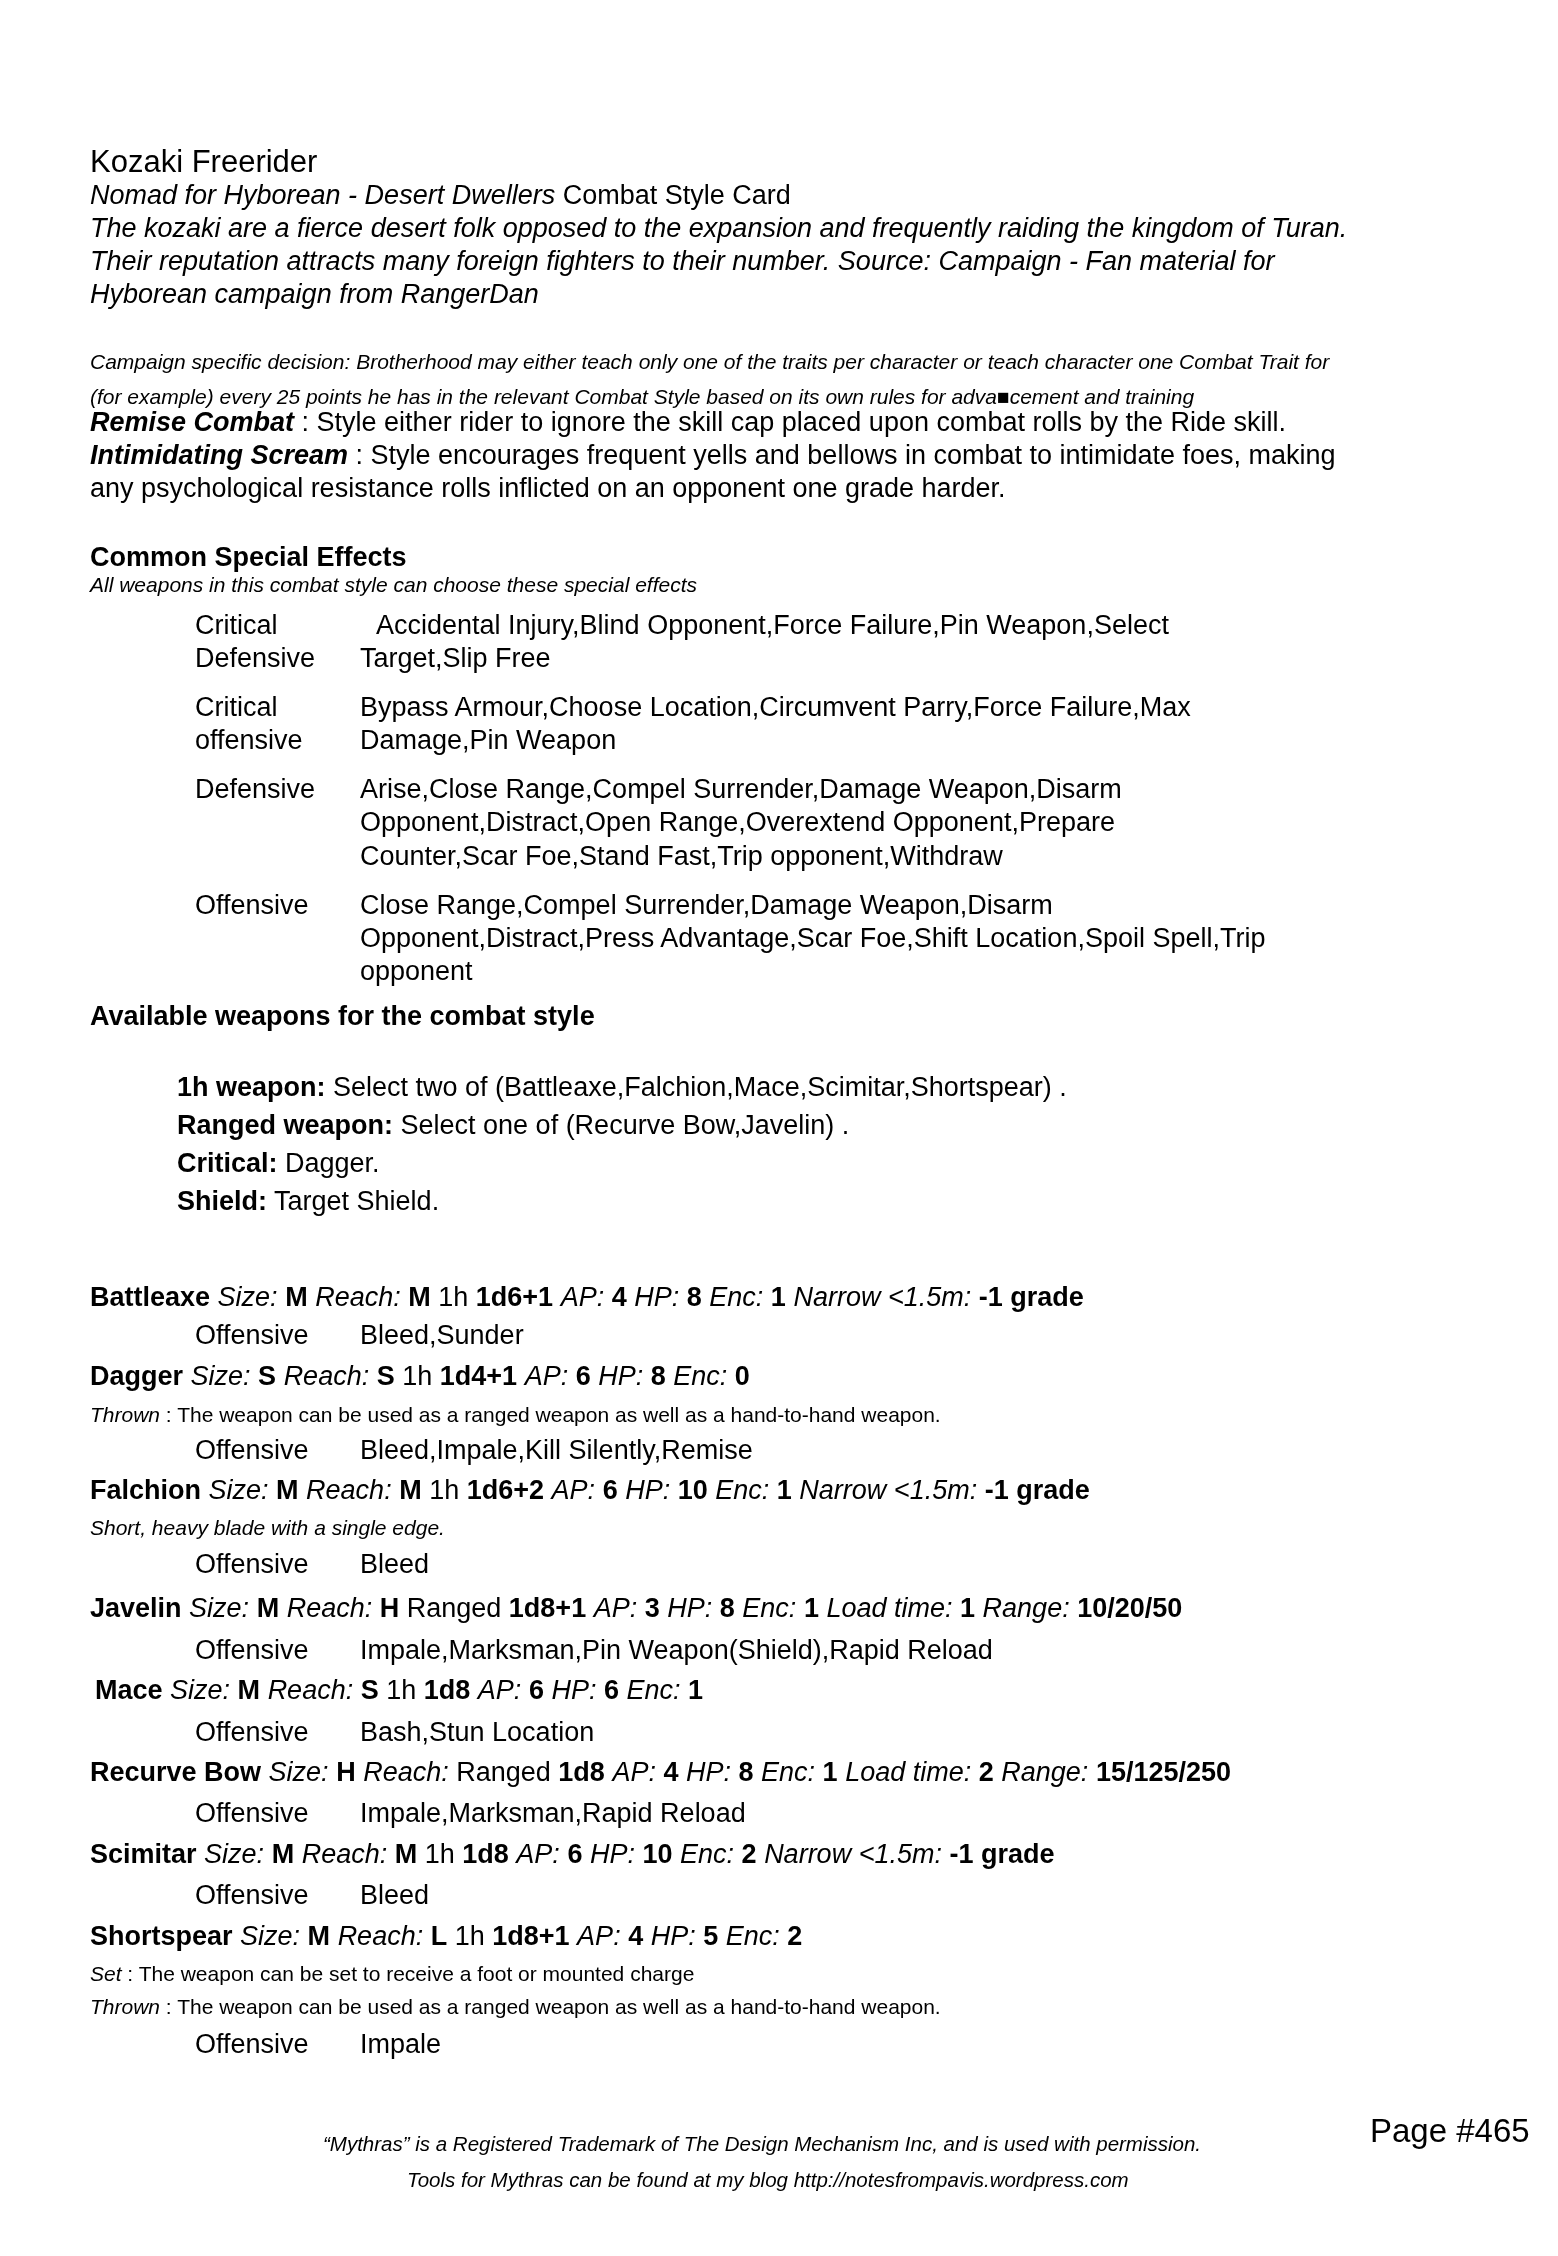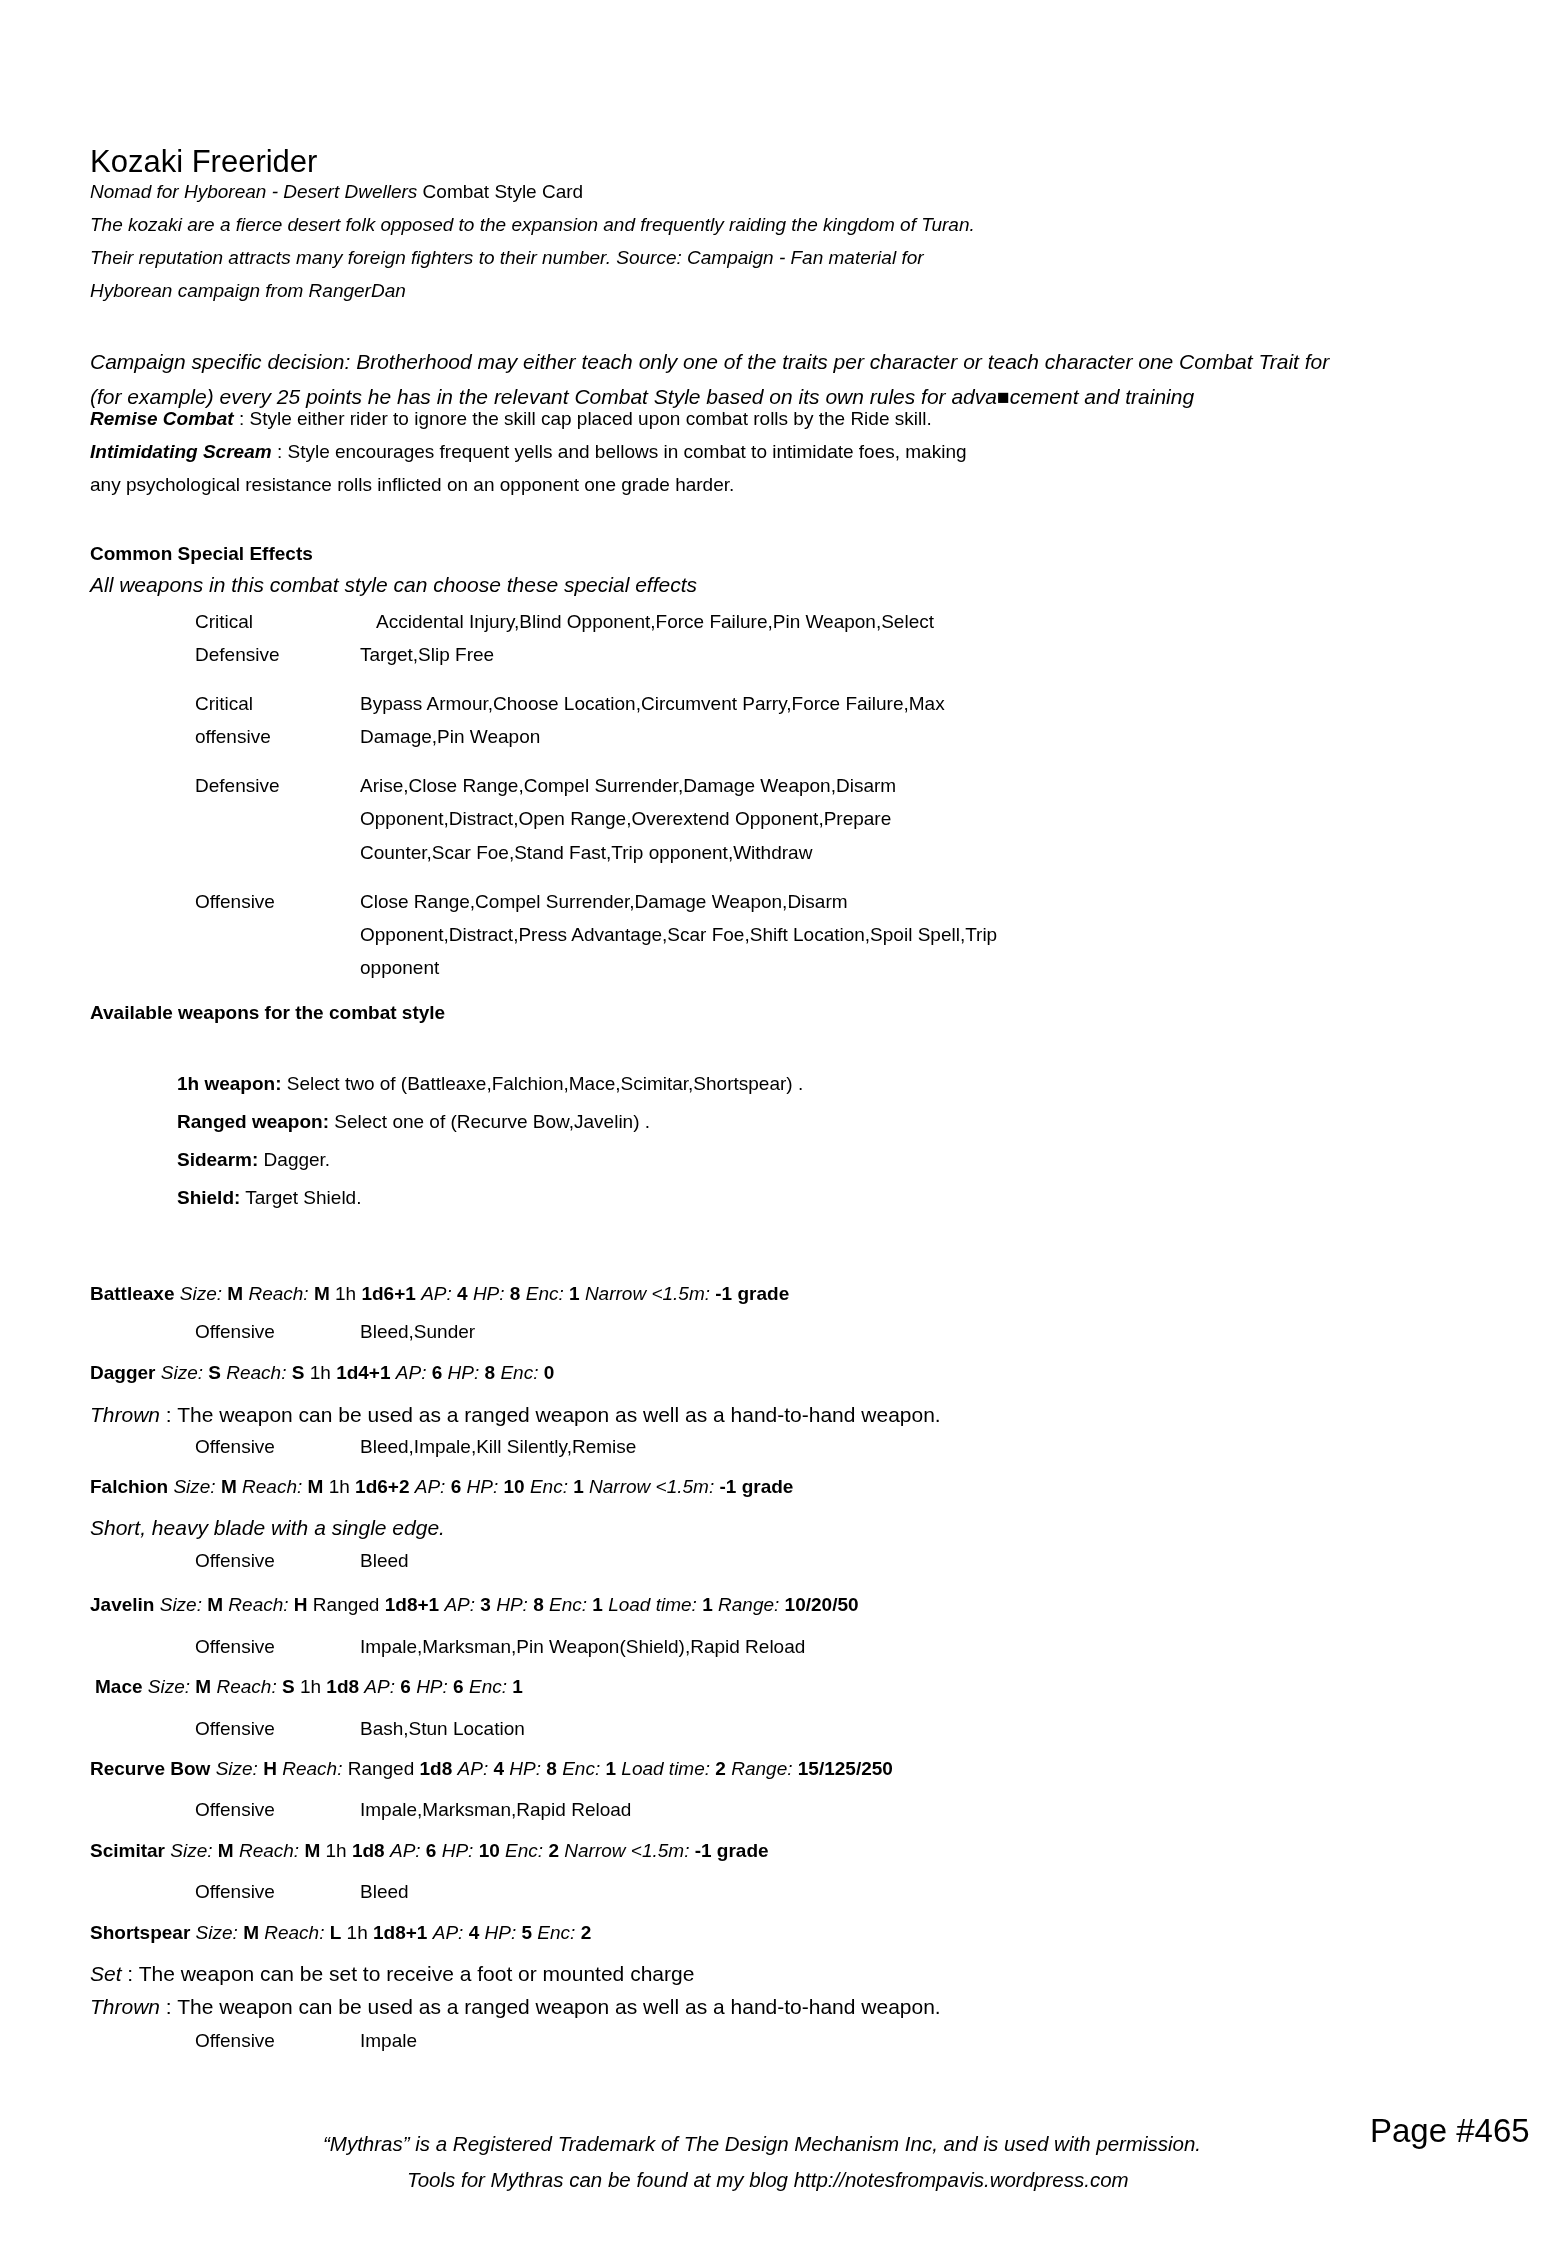--- a/index.html
+++ b/index.html
@@ -1,21 +1,21 @@
 <!DOCTYPE html>
 <html><head>
 <meta charset="utf-8">
 <style>
   html, body { margin:0; padding:0; background:#ffffff; }
   body { width:1558px; height:2256px; position:relative; overflow:hidden;
          font-family:"Liberation Sans", sans-serif; color:#000; }
   .ln { position:absolute; white-space:nowrap; line-height:1; }
   .b { font-weight:bold; }
   .i { font-style:italic; }
-  .f27 { font-size:19px; }
+  .f27 { font-size:27px; }
   .f21 { font-size:21px; }
   .f31 { font-size:31px; }
   .f33 { font-size:33px; }
   .f20 { font-size:20.5px; }
 </style>
 </head>
 <body>
 
 <div class="ln f31" style="left:90px; top:146px;text-align:center;">Kozaki Freerider</div>
 <div class="ln f27" style="left:90px; top:182px;">
@@ -55,21 +55,21 @@
     <div class="ln f27" style="left:195px; top:892px;">Offensive</div>
     <div class="ln f27" style="left:360px; top:892px;">Close Range,Compel Surrender,Damage Weapon,Disarm</div>
     <div class="ln f27" style="left:360px; top:925px;">Opponent,Distract,Press Advantage,Scar Foe,Shift Location,Spoil Spell,Trip</div>
     <div class="ln f27" style="left:360px; top:958px;">opponent</div>
   </div>
 
 <div class="ln f27 b" style="left:90px; top:1003px;">Available weapons for the combat style</div>
 <div id="aw-items">
     <div class="ln f27" style="left:177px; top:1074px;"><span class="b">1h weapon:</span><span> Select two of (Battleaxe,Falchion,Mace,Scimitar,Shortspear) .</span></div>
     <div class="ln f27" style="left:177px; top:1112px;"><span class="b">Ranged weapon:</span><span> Select one of (Recurve Bow,Javelin) .</span></div>
-    <div class="ln f27" style="left:177px; top:1150px;"><span class="b">Sidearm:</span><span> Dagger.</span></div>
+    <div class="ln f27" style="left:177px; top:1150px;"><span class="b">Critical:</span><span> Dagger.</span></div>
     <div class="ln f27" style="left:177px; top:1188px;"><span class="b">Shield:</span><span> Target Shield.</span></div>
   </div>
 
 <div id="weapons">
     <div class="ln f27" style="left:90px; top:1284px;"><span class="b">Battleaxe</span> <span class="i">Size:</span> <span class="b">M</span> <span class="i">Reach:</span> <span class="b">M</span> <span>1h</span> <span class="b">1d6+1</span> <span class="i">AP:</span> <span class="b">4</span> <span class="i">HP:</span> <span class="b">8</span> <span class="i">Enc:</span> <span class="b">1</span> <span class="i">Narrow &lt;1.5m:</span> <span class="b">-1 grade</span></div>
     <div class="ln f27" style="left:195px; top:1322px;">Offensive</div>
     <div class="ln f27" style="left:360px; top:1322px;">Bleed,Sunder</div>
     <div class="ln f27" style="left:90px; top:1363px;"><span class="b">Dagger</span> <span class="i">Size:</span> <span class="b">S</span> <span class="i">Reach:</span> <span class="b">S</span> <span>1h</span> <span class="b">1d4+1</span> <span class="i">AP:</span> <span class="b">6</span> <span class="i">HP:</span> <span class="b">8</span> <span class="i">Enc:</span> <span class="b">0</span></div>
     <div class="ln f21" style="left:90px; top:1404px;"><span class="i">Thrown</span><span> : The weapon can be used as a ranged weapon as well as a hand-to-hand weapon.</span></div>
     <div class="ln f27" style="left:195px; top:1437px;">Offensive</div>

